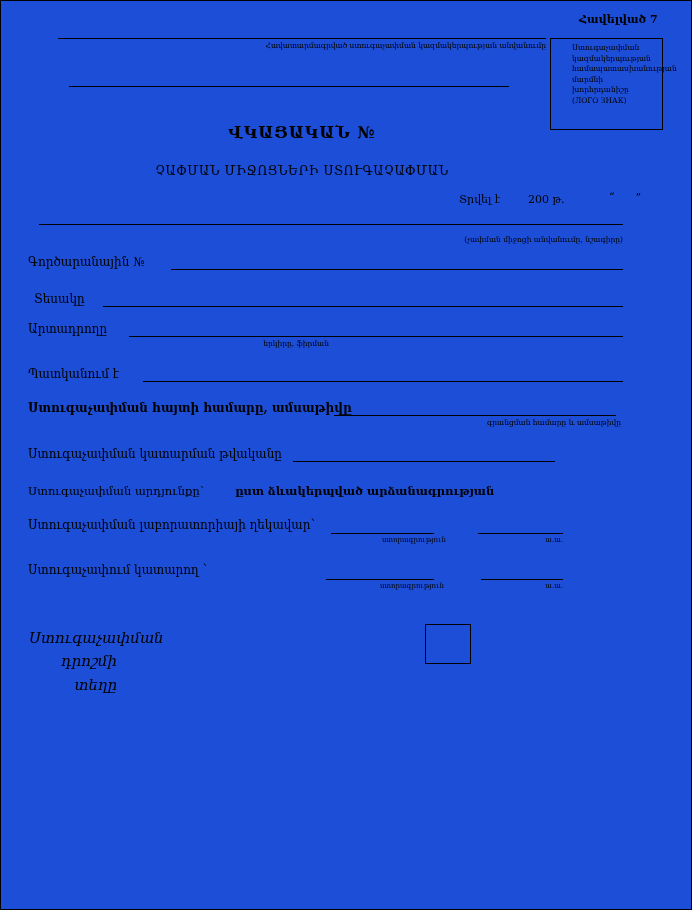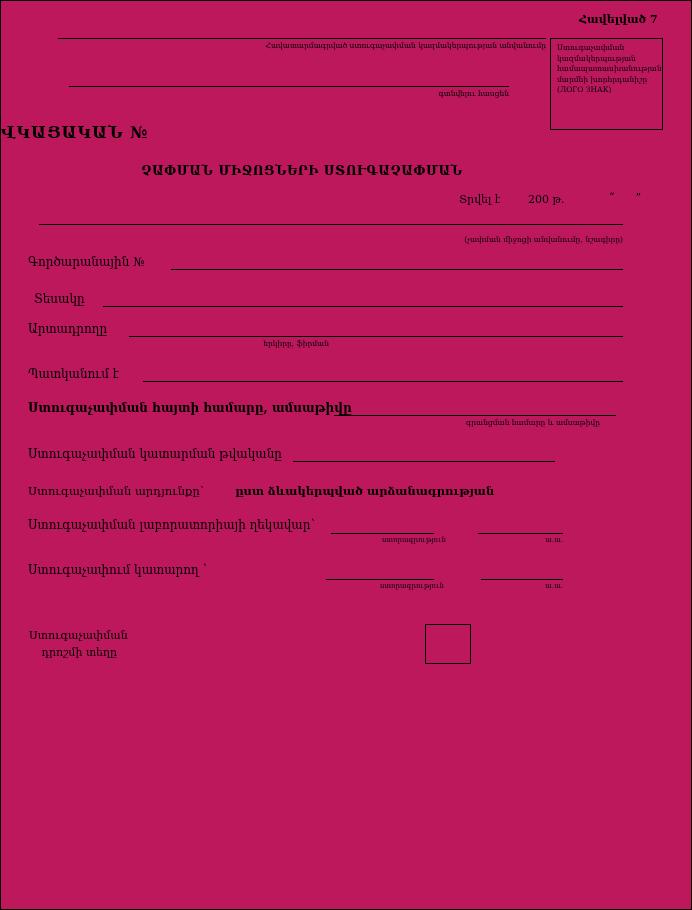--- a/index.html
+++ b/index.html
@@ -1,94 +1,93 @@
 <!DOCTYPE html>
 <html><head>
 <meta charset="utf-8">
 <style>
   html,body{margin:0;padding:0;background:#e8e8e8;}
   .page{
     position:relative;
     width:692px;height:910px;
     margin:0 auto;
-    background:#be185d;
+    background:#1d4ed8;
     border:1px solid #000;
     box-sizing:border-box;
     font-family:"DejaVu Serif","DejaVu Sans",serif;
     color:#000;
     overflow:hidden;
   }
   .abs{position:absolute;}
   .rule{position:absolute;height:1px;background:#000;}
   .caption{position:absolute;font-size:7.5px;text-align:right;line-height:1.2;}
   .label{position:absolute;font-size:12px;white-space:nowrap;}
   .appendix{top:12px;left:578px;font-size:11px;font-weight:bold;}
   .org-line{top:37px;left:57px;width:488px;}
   .org-caption{top:40px;left:57px;width:488px;}
   .logo-box{
     top:37px;left:549px;width:113px;height:92px;
     border:1px solid #000;box-sizing:border-box;
-    padding:4px 6px;font-size:7.5px;line-height:1.4;
+    padding:4px 21px;font-size:7.5px;line-height:1.4;
   }
   .addr-line{top:85px;left:68px;width:440px;}
   .addr-caption{top:88px;left:68px;width:440px;}
-  .title{top:122px;left:0;width:602px;font-size:16px;font-weight:bold;letter-spacing:1px;}
-  .subtitle{top:162px;left:0;width:602px;text-align:center;font-size:12.5px;font-weight:bold;letter-spacing:.5px;}
+  .title{top:122px;left:0;width:602px;text-align:center;font-size:16px;font-weight:bold;letter-spacing:1px;}
+  .subtitle{top:162px;left:0;width:602px;text-align:center;font-size:12.5px;font-weight:normal;letter-spacing:.5px;}
   .issued{top:192px;left:458px;font-size:11px;}
   .issued .year{margin-left:24px;}
   .quotes{top:190px;left:608px;font-size:11px;white-space:pre;}
   .main-line{top:223px;left:38px;width:584px;}
   .main-caption{top:226px;left:38px;width:584px;margin-top:8px;}
 
   .f0-label{top:254px;left:27px;}   .f0-rule{top:268px;left:170px;width:452px;}
   .f1-label{top:291px;left:33px;}   .f1-rule{top:305px;left:102px;width:520px;}
   .f2-label{top:321px;left:27px;}   .f2-rule{top:335px;left:128px;width:494px;}
   .f2-cap{top:338px;left:128px;width:200px;}
   .f3-label{top:366px;left:27px;}   .f3-rule{top:380px;left:142px;width:480px;}
   .f4-label{top:400px;left:27px;font-weight:bold;}   .f4-rule{top:414px;left:333px;width:282px;}
-  .f4-cap{top:417px;left:317px;width:282px;}
+  .f4-cap{top:417px;left:338px;width:282px;}
   .f5-label{top:446px;left:27px;}   .f5-rule{top:460px;left:292px;width:262px;}
 
   .result{top:483px;left:27px;font-size:11.5px;white-space:nowrap;}
   .result .value{margin-left:26px;font-weight:bold;}
 
   .sig1-label{top:517px;left:27px;}
   .sig1-ruleA{top:532px;left:330px;width:103px;}
   .sig1-capA{top:535px;left:318px;width:127px;font-size:7px;}
   .sig1-ruleB{top:532px;left:477px;width:85px;}
   .sig1-capB{top:535px;left:477px;width:85px;font-size:7px;}
 
   .sig2-label{top:562px;left:27px;}
   .sig2-ruleA{top:578px;left:325px;width:108px;}
   .sig2-capA{top:581px;left:315px;width:128px;font-size:7px;}
   .sig2-ruleB{top:578px;left:480px;width:82px;}
   .sig2-capB{top:581px;left:480px;width:82px;font-size:7px;}
 
   .stamp-label{
     top:626px;left:28px;width:88px;
-    font-size:11px;line-height:1.55;text-align:right;
+    font-size:15px;font-style:italic;line-height:1.55;text-align:right;
   }
   .stamp-box{top:623px;left:424px;width:46px;height:40px;border:1px solid #000;box-sizing:border-box;}
 </style>
 </head>
 <body>
 
 <div class="page">
 
   <div class="abs appendix">Հավելված 7</div>
 
   <div class="rule org-line"></div>
   <div class="caption org-caption">Հավատարմագրված ստուգաչափման կազմակերպության անվանումը</div>
 
   <div class="abs logo-box">
     <span>Ստուգաչափման կազմակերպության համապատասխանության մարմնի խորհրդանիշը (ЛОГО ЗНАК)</span>
   </div>
 
   <div class="rule addr-line"></div>
-  <div class="caption addr-caption">գտնվելու հասցեն</div>
 
   <div class="abs title">ՎԿԱՅԱԿԱՆ №</div>
   <div class="abs subtitle">ՉԱՓՄԱՆ ՄԻՋՈՑՆԵՐԻ ՍՏՈՒԳԱՉԱՓՄԱՆ</div>
 
   <div class="abs issued">
     <span>Տրվել է</span>
     <span class="year">200 թ.</span>
   </div>
   <div class="abs quotes">“      ”</div>
 

